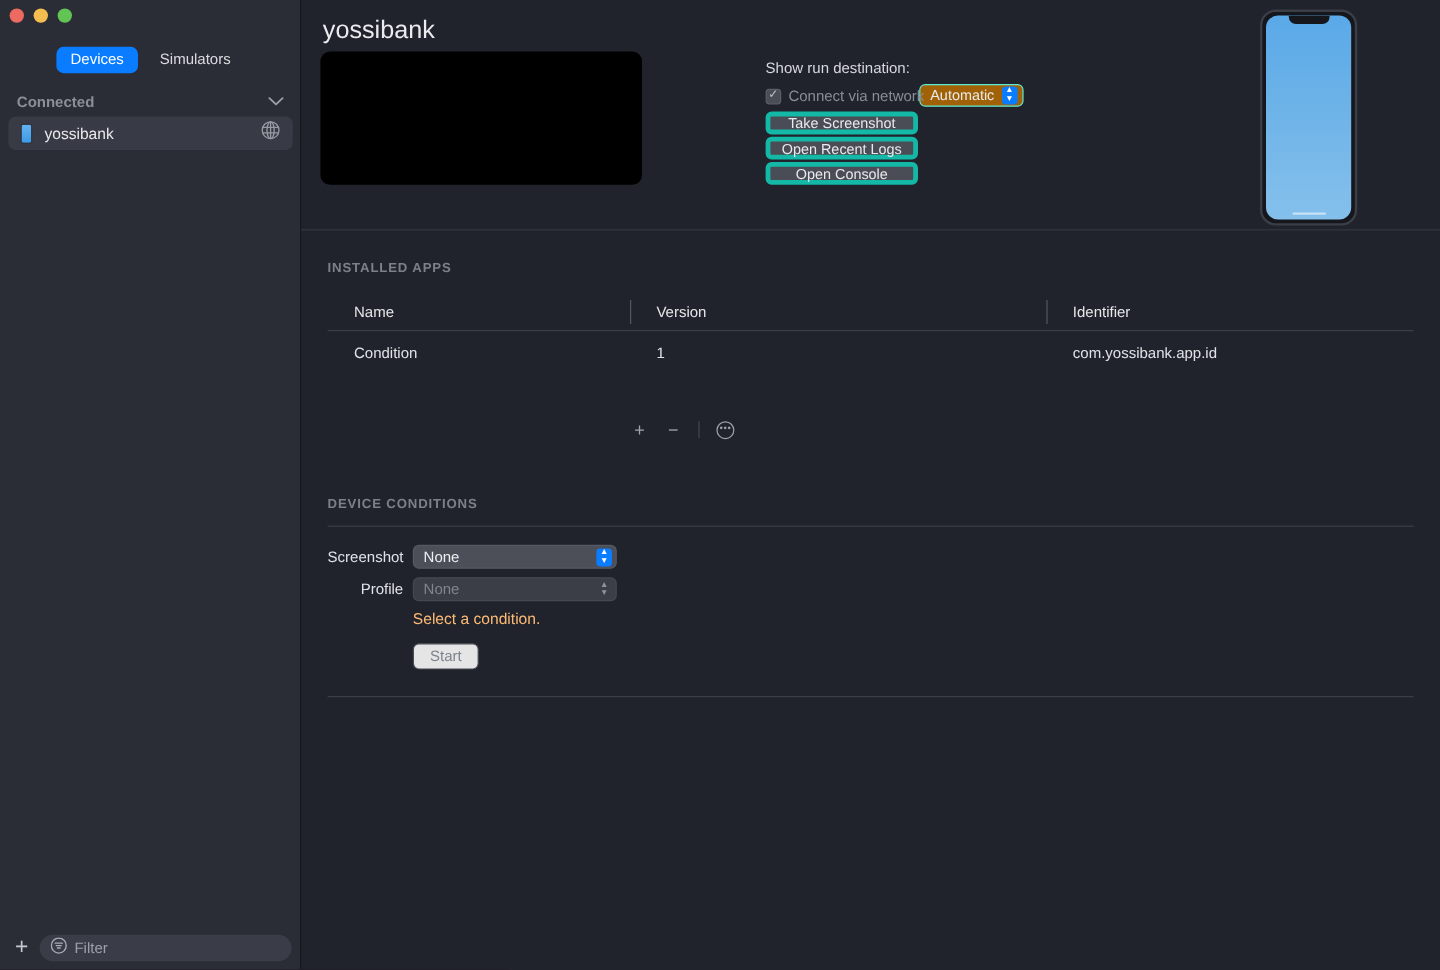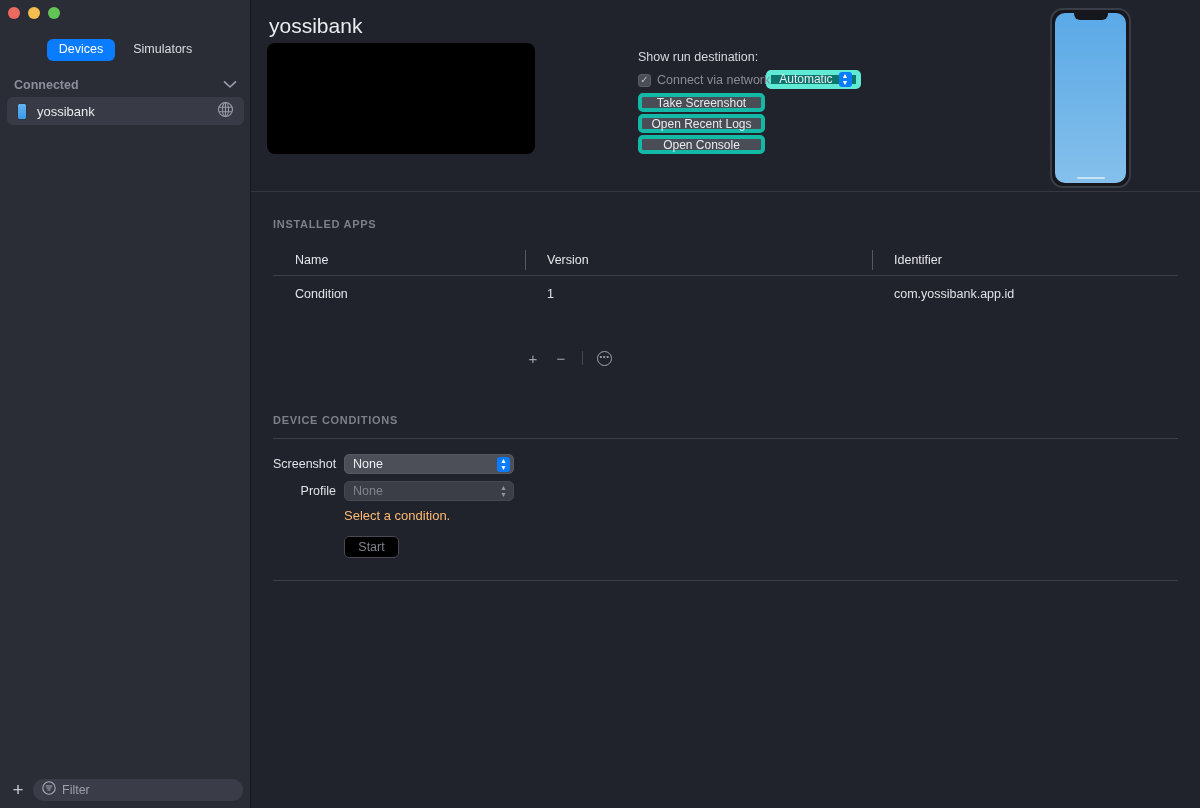--- a/index.html
+++ b/index.html
@@ -96,23 +96,23 @@
     position: absolute; top: 43px; left: 16px;
     width: 268px; height: 111px;
     background: #000000; border-radius: 8px;
   }
 
   .ctrl-col { position: absolute; top: 47px; left: 387px; }
   .row-dest { display: flex; align-items: center; gap: 8px; height: 20px; }
   .lbl { font-size: 12.5px; color: #d5d8dd; }
   .popup {
     display: inline-flex; align-items: center; gap: 6px;
-    background: #0f766e; border-radius: 5px;
+    background: #a16207; border-radius: 5px;
     padding: 2px 4px 2px 8px; height: 19px;
-    border: 5px solid #5eead4;
+    border: 1px solid #5eead4;
     margin-top: 44px;
   }
   .popup .ptext { font-size: 12px; color: #e8eaed; }
   .stepper {
     width: 13px; height: 15px; border-radius: 3px; background: #0a7cff;
     display: flex; flex-direction: column; align-items: center;
     justify-content: center; gap: 1px; color: #fff; font-size: 7px;
     line-height: 6px;
   }
   .stepper.off { background: transparent; color: #8e939c; }
@@ -211,21 +211,21 @@
   }
   .fpopup .fptext { font-size: 12.5px; color: #eceef0; }
   .fpopup.disabled { background: #3b3e46; border-color: #45484f; }
   .fpopup.disabled .fptext { color: #7f848d; }
   .fpopup .stepper { margin-left: auto; }
   .hint {
     margin-left: 71px; font-size: 13px; color: #fdba74; margin-top: 7px;
   }
   .start-btn {
     margin-left: 71px; margin-top: 13px;
-    width: 55px; height: 22px; background: #000000;
+    width: 55px; height: 22px; background: #e5e5e5;
     border: 1px solid #474a52; border-radius: 5px;
     font-size: 12.5px; color: #7e838c;
     display: flex; align-items: center; justify-content: center;
   }
   .bottom-rule {
     position: absolute; top: 580px; left: 22px; width: 905px;
     height: 1px; background: #3b3e47;
   }
 </style>
 </head>

